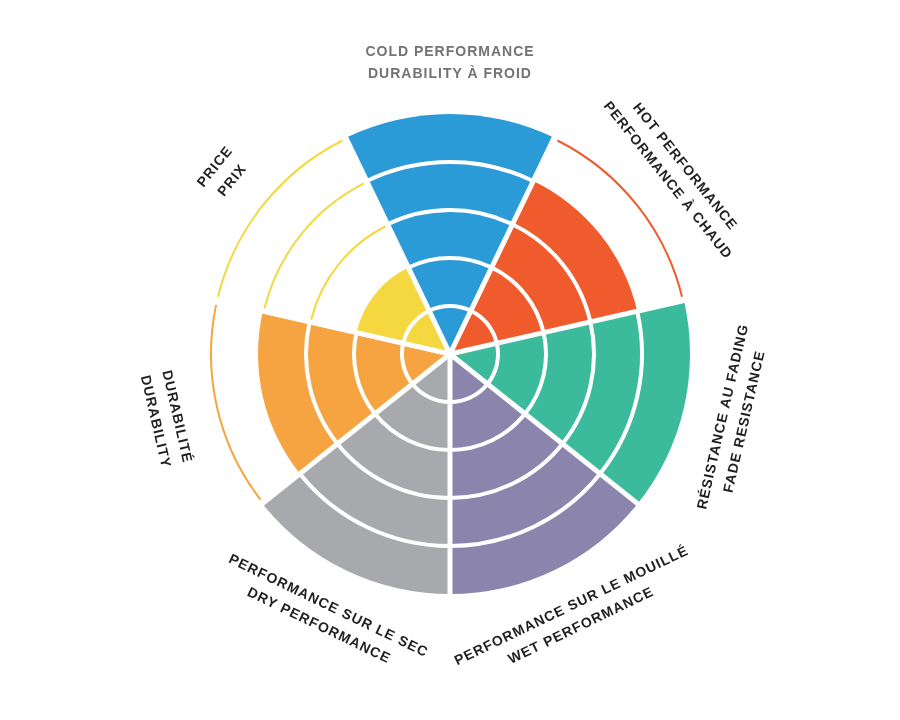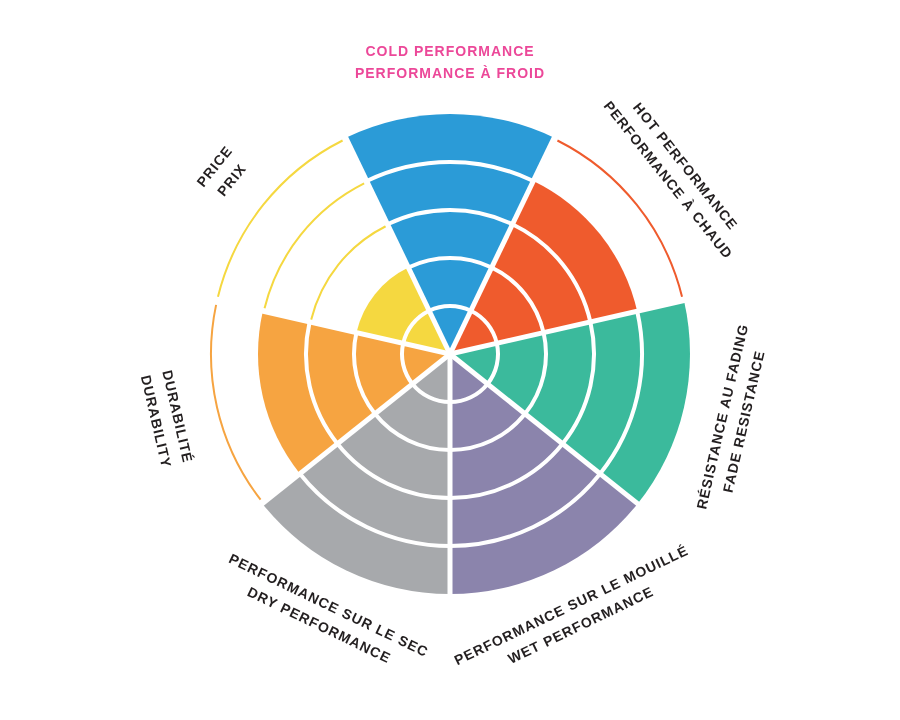--- a/index.html
+++ b/index.html
@@ -81,23 +81,23 @@
       <path d="M 217.96 296.76 A 239 239 0 0 1 342.56 140.51" fill="none" stroke="#f5d840" stroke-width="2"></path>
       <line x1="450" y1="354" x2="342.40" y2="130.56" stroke="#ffffff" stroke-width="5"></line>
       <line x1="450" y1="354" x2="557.60" y2="130.56" stroke="#ffffff" stroke-width="5"></line>
       <line x1="450" y1="354" x2="691.78" y2="298.81" stroke="#ffffff" stroke-width="5"></line>
       <line x1="450" y1="354" x2="643.89" y2="508.63" stroke="#ffffff" stroke-width="5"></line>
       <line x1="450" y1="354" x2="450.00" y2="602.00" stroke="#ffffff" stroke-width="5"></line>
       <line x1="450" y1="354" x2="256.11" y2="508.63" stroke="#ffffff" stroke-width="5"></line>
       <line x1="450" y1="354" x2="208.22" y2="298.81" stroke="#ffffff" stroke-width="5"></line>
     </svg>
 
-  <div class="seg-label pos-0" style="color: #ec4899;">
+  <div class="seg-label pos-0" style="color: #737373;">
     <div>COLD PERFORMANCE</div>
-    <div>PERFORMANCE À FROID</div>
+    <div>DURABILITY À FROID</div>
   </div>
 
   <div class="seg-label pos-1" style="color: rgb(35, 31, 32);">
     <div>HOT PERFORMANCE</div>
     <div>PERFORMANCE À CHAUD</div>
   </div>
 
   <div class="seg-label pos-2" style="color: rgb(35, 31, 32);">
     <div>RÉSISTANCE AU FADING</div>
     <div>FADE RESISTANCE</div>

